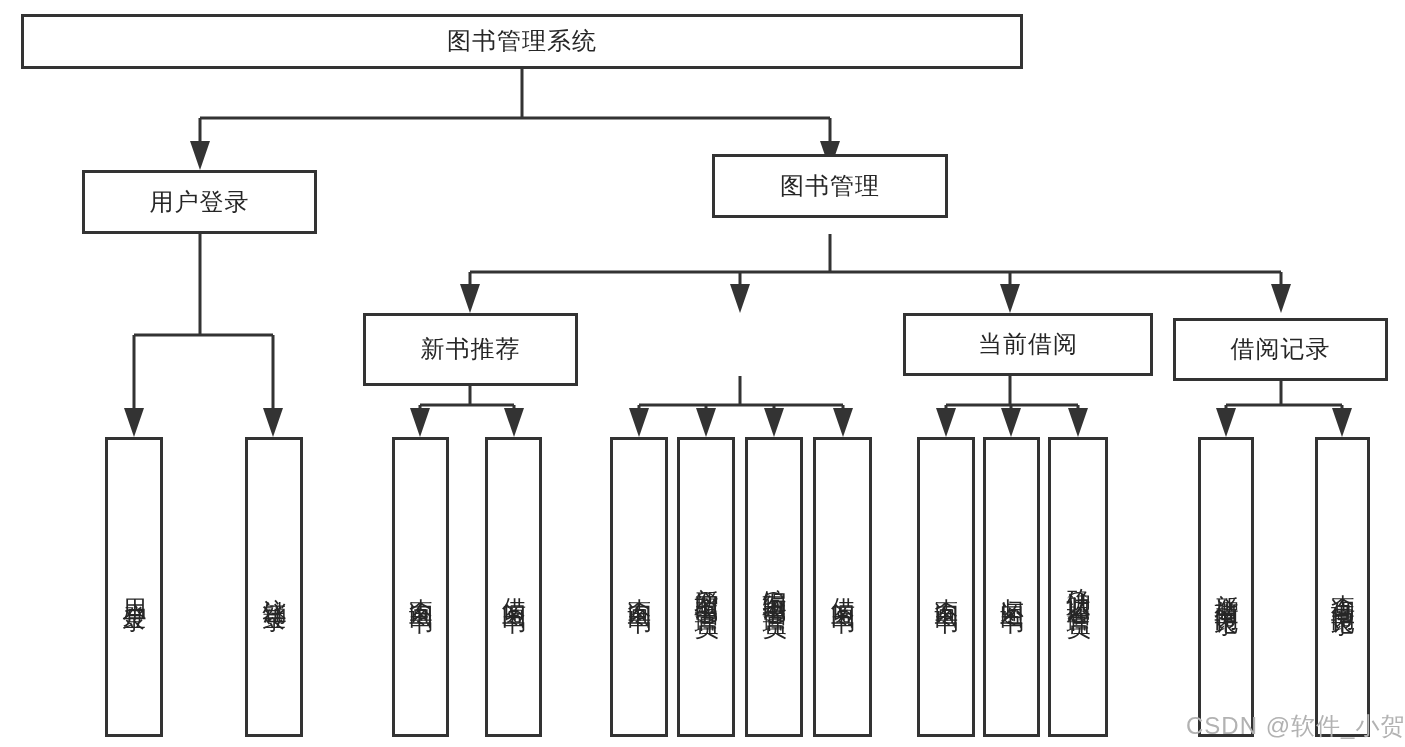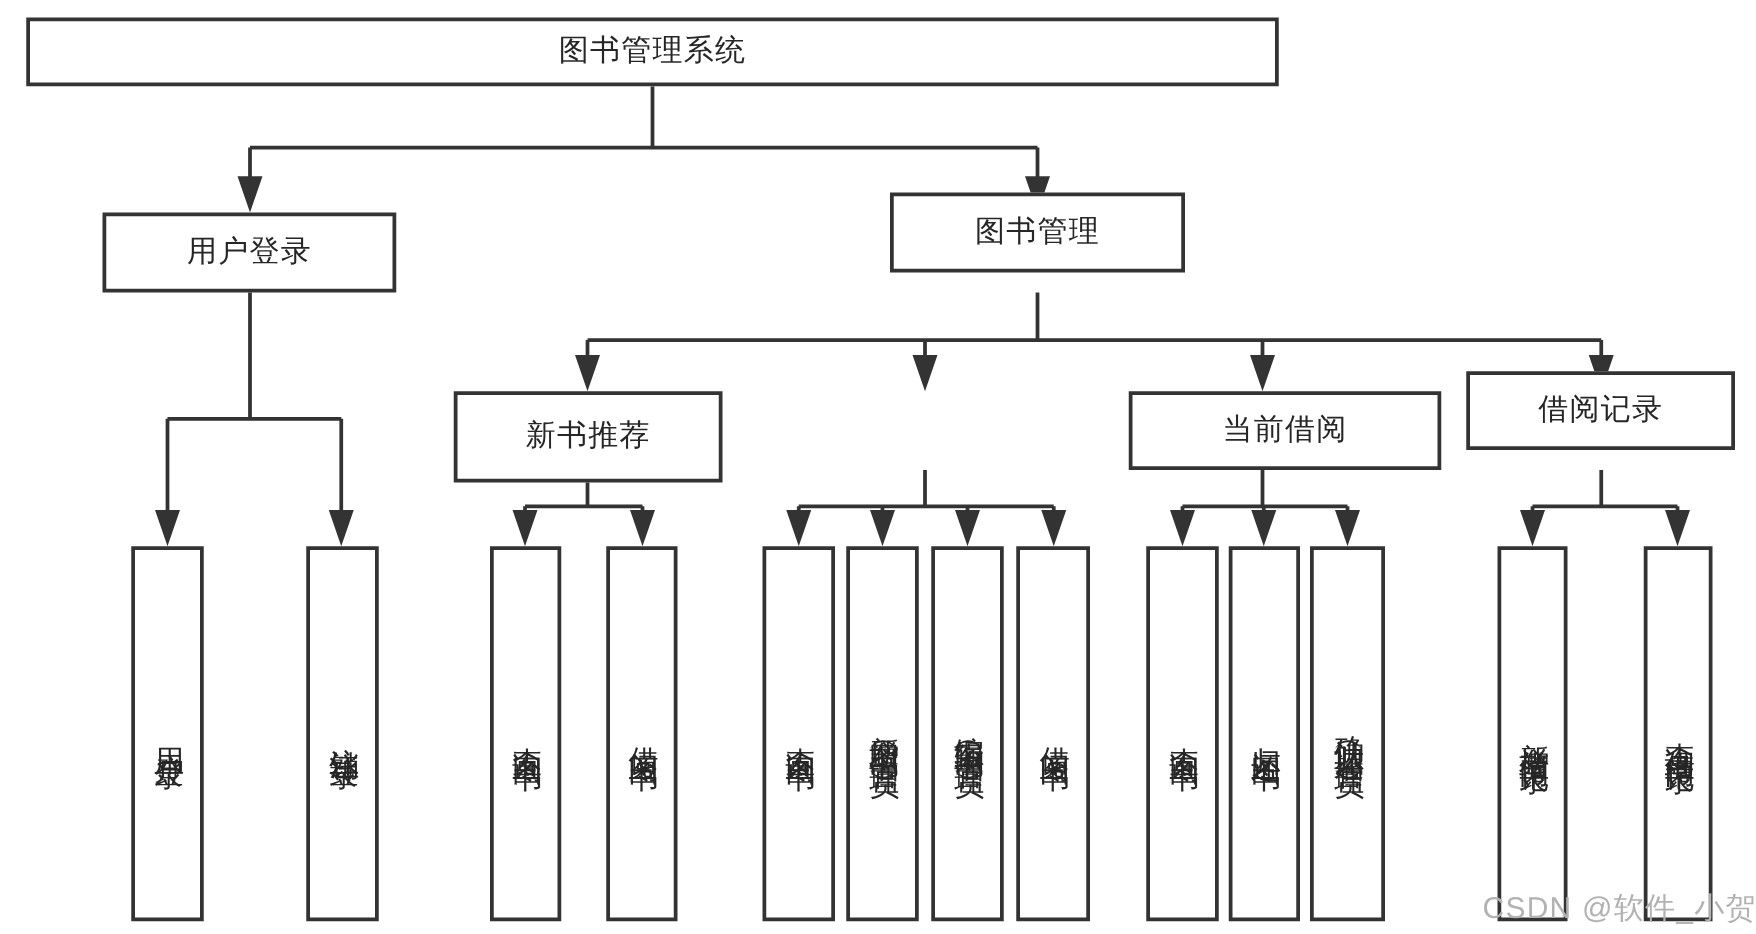--- a/index.html
+++ b/index.html
@@ -102,21 +102,21 @@
   <div class="node" style="left:712px;top:154px;width:236px;height:64px">
     <span>图书管理</span>
   </div>
 
   <div class="node" style="left:363px;top:313px;width:215px;height:73px">
     <span>新书推荐</span>
   </div>
   <div class="node" style="left:903px;top:313px;width:250px;height:63px">
     <span>当前借阅</span>
   </div>
-  <div class="node" style="left:1173px;top:297px;width:215px;height:63px">
+  <div class="node" style="left:1173px;top:318px;width:215px;height:63px">
     <span>借阅记录</span>
   </div>
 
   <div class="node leaf" style="left:105px;top:437px;width:58px;height:300px">
     <span class="vtext">用户登录</span>
   </div>
   <div class="node leaf" style="left:245px;top:437px;width:58px;height:300px">
     <span class="vtext">注销登录</span>
   </div>
 

